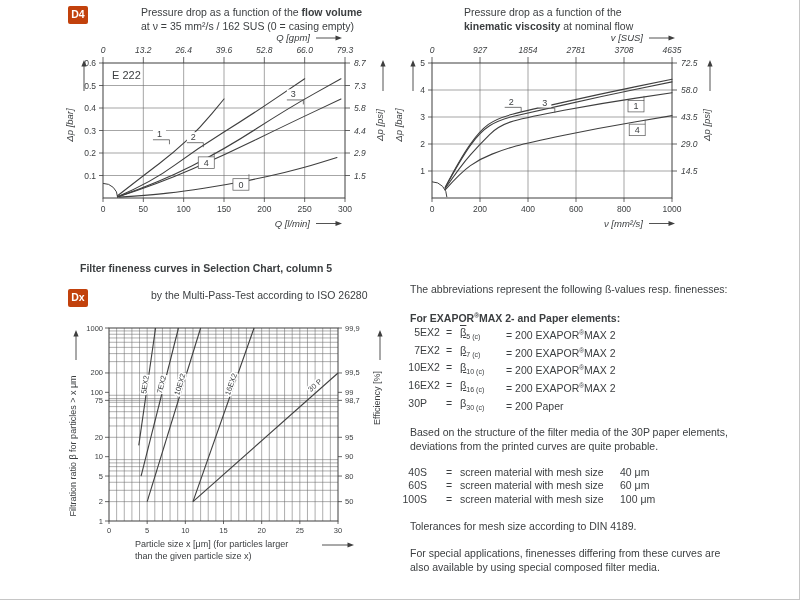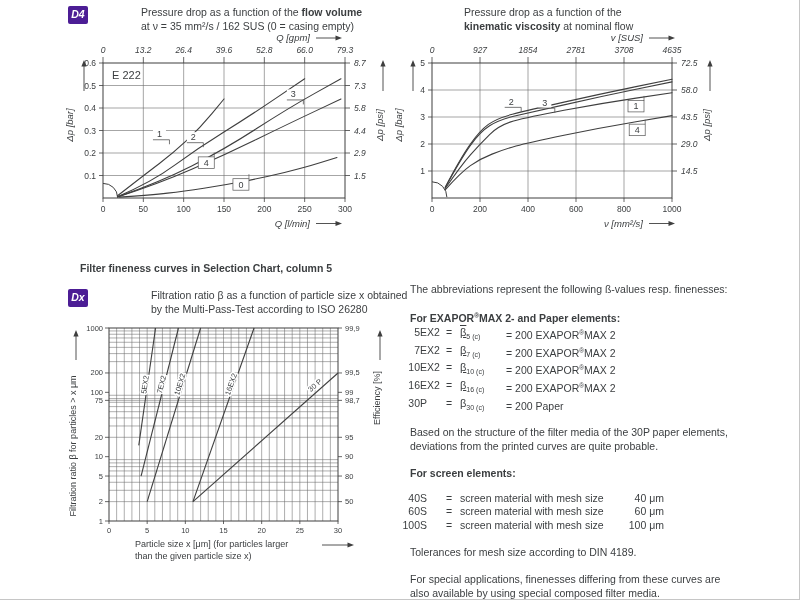--- a/index.html
+++ b/index.html
@@ -1,42 +1,42 @@
 <!DOCTYPE html>
 <html><head>
 <meta charset="utf-8">
 <style>
   html,body{margin:0;padding:0;background:#fff;}
   .page{position:relative;width:800px;height:600px;background:#fff;box-sizing:border-box;
         border-right:1px solid #c6c6c6;border-bottom:1px solid #c6c6c6;overflow:hidden;
         font-family:"Liberation Sans",sans-serif;color:#3b3e40;}
   .hdr{position:absolute;display:flex;gap:9px;font-size:10.5px;line-height:13.5px;}
-  .badge{flex:0 0 auto;display:inline-flex;width:20px;height:18px;background:#4c1d95;color:#fff;
-         font-weight:bold;font-size:10.5px;align-items:center;justify-content:center;border-radius:2px;font-style:italic;}
+  .badge{flex:0 0 auto;display:inline-flex;width:20px;height:18px;background:#c2410c;color:#fff;
+         font-weight:bold;font-size:10.5px;align-items:center;justify-content:center;border-radius:2px;}
   .hdr-text div{white-space:nowrap;padding-left:44px;}
   .section-heading{position:absolute;left:68px;top:250px;font-size:10.5px;font-weight:bold;margin:12px;}
   .chart-mount{position:absolute;}
   .chart-flow{left:60px;top:28px;width:335px;height:212px;}
   .chart-visc{left:395px;top:28px;width:340px;height:212px;}
   .chart-beta{left:60px;top:318px;width:348px;height:270px;}
   .rightcol{position:absolute;left:398px;top:282px;width:342px;font-size:10.5px;line-height:14px;}
   .rightcol p{margin:0 0 13px 12px;}
   .rightcol p.tight{margin-bottom:1px;}
   .bold{font-weight:bold;}
   sup.reg{font-size:6.5px;vertical-align:4px;}
   .abbrev-table{margin:0 0 10px 0;}
   .abbrev-row{display:grid;grid-template-columns:22px 26px 14px 46px auto;line-height:13.7px;}
   .num{text-align:right;}
   .beta{font-size:11px;}
   .b-ou{text-decoration:underline overline;}
   .b-u{text-decoration:underline;}
   .bsub{font-size:7px;vertical-align:-3px;}
   .screen-table{margin:12px 0 12px 0;}
   .screen-row{display:grid;grid-template-columns:22px 26px 14px 160px 44px;line-height:13.7px;}
-  .size{text-align:right;white-space:nowrap;}
+  .size{white-space:nowrap;}
 </style>
 </head>
 <body>
 
 <div class="page">
 
   <div class="hdr" style="left:68px;top:6px;width:320px;">
     <span class="badge">D4</span>
     <div class="hdr-text">
       <div><span>Pressure drop as a function of the </span><b>flow volume</b></div>
@@ -238,21 +238,20 @@
         <rect x="234.2" y="96.16" width="16" height="11.5" fill="#fff" stroke="#555" stroke-width="0.7"></rect>
         <line x1="250.2" y1="96.16" x2="250.2" y2="91.66" stroke="#555" stroke-width="0.7"></line>
         <text x="242.2" y="105.16" fill="#3b3e40" font-size="9" text-anchor="middle" font-family="&quot;Liberation Sans&quot;, sans-serif">4</text>
       </svg></div>
 
   <h3 class="section-heading">Filter fineness curves in Selection Chart, column 5</h3>
 
   <div class="hdr" style="left:68px;top:289px;width:330px;gap:19px;">
     <span class="badge">Dx</span>
     <div class="hdr-text">
-      <div>Filtration ratio β as a function of particle size x obtained</div>
       <div>by the Multi-Pass-Test according to ISO 26280</div>
     </div>
   </div>
 
   <div id="chart-beta" class="chart-mount chart-beta"><svg width="348" height="270">
         <line x1="56.63333333333333" y1="10" x2="56.63333333333333" y2="203" stroke="#6a6a6a" stroke-width="0.55"></line>
         <line x1="64.26666666666667" y1="10" x2="64.26666666666667" y2="203" stroke="#6a6a6a" stroke-width="0.55"></line>
         <line x1="71.9" y1="10" x2="71.9" y2="203" stroke="#6a6a6a" stroke-width="0.55"></line>
         <line x1="79.53333333333333" y1="10" x2="79.53333333333333" y2="203" stroke="#6a6a6a" stroke-width="0.55"></line>
         <line x1="87.16666666666666" y1="10" x2="87.16666666666666" y2="203" stroke="#6a6a6a" stroke-width="0.55"></line>
@@ -410,21 +409,20 @@
       </div>
       <div class="abbrev-row">
         <span class="num">30</span>
           <span>P</span>
           <span>=</span>
         <span><span class="beta">β</span><span class="bsub">30 (c)</span></span>
         <span><span>= 200 Paper</span><sup class="reg"></sup><span></span></span>
       </div>
     </div>
     <p>Based on the structure of the filter media of the 30P paper elements, deviations from the printed curves are quite probable.</p>
-    <p class="bold tight">For screen elements:</p>
     <div class="screen-table">
       <div class="screen-row">
         <span class="num">40</span>
           <span>S</span>
           <span>=</span>
         <span>screen material with mesh size</span>
           <span class="size">40 μm</span>
       </div>
       <div class="screen-row">
         <span class="num">60</span>

